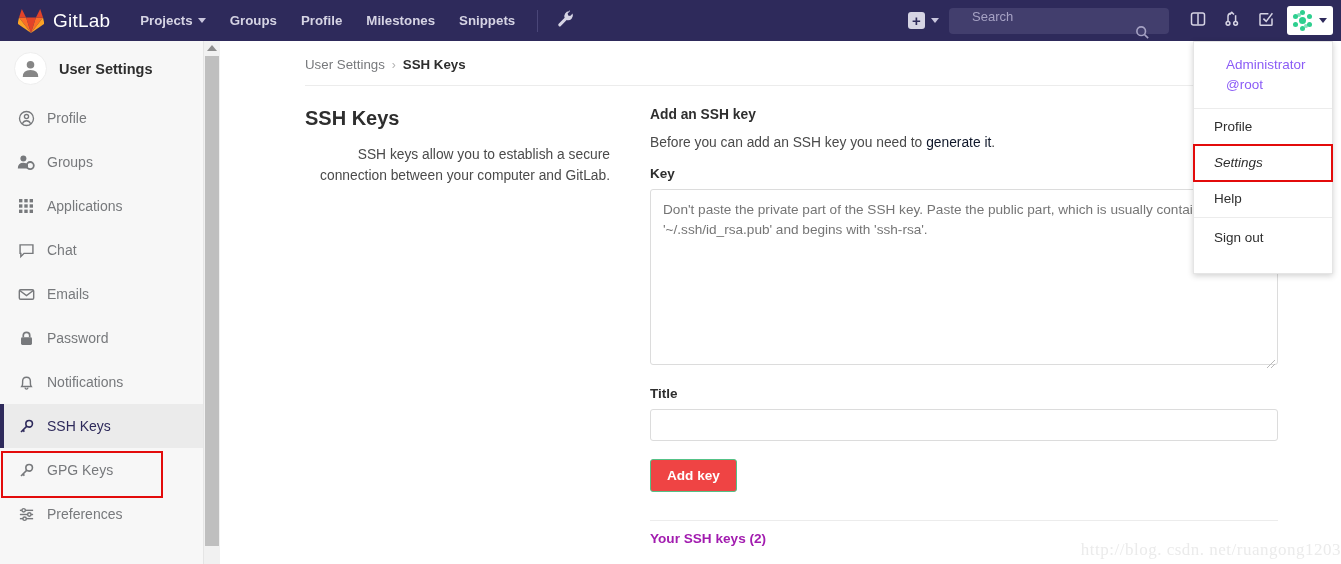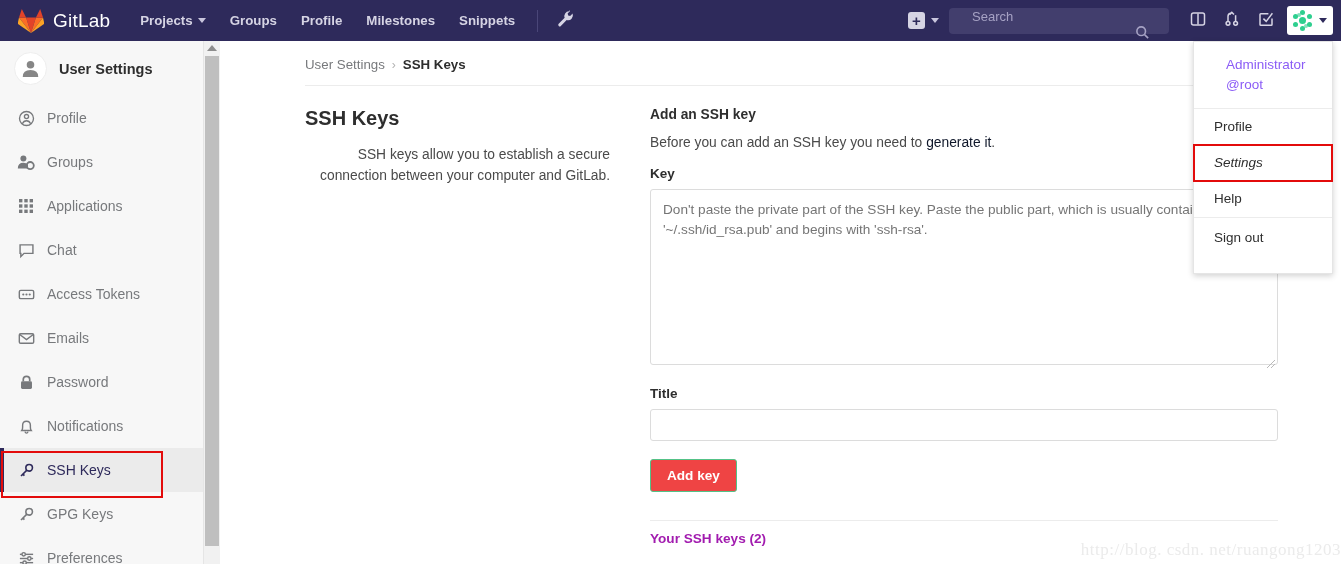--- a/index.html
+++ b/index.html
@@ -429,31 +429,20 @@
 
   <div class="side-item">
     <span class="ico">
       <svg width="17" height="17" viewBox="0 0 18 18" fill="none" stroke="#77797c" stroke-width="1.5">
         <path d="M2.2 3 L15.8 3 L15.8 12 L6.4 12 L3 15.4 L3 12 L2.2 12 Z"></path>
       </svg>
     </span>
     <span>Chat</span>
   </div>
 
-  <div class="side-item">
-    <span class="ico">
-      <svg width="17" height="17" viewBox="0 0 18 18">
-        <rect x="1.4" y="4.6" width="15.2" height="8.8" rx="1.6" fill="none" stroke="#77797c" stroke-width="1.5"></rect>
-        <circle cx="5.6" cy="9" r="1.15" fill="#77797c"></circle>
-        <circle cx="9" cy="9" r="1.15" fill="#77797c"></circle>
-        <circle cx="12.4" cy="9" r="1.15" fill="#77797c"></circle>
-      </svg>
-    </span>
-    <span>Access Tokens</span>
-  </div>
 
   <div class="side-item">
     <span class="ico">
       <svg width="17" height="17" viewBox="0 0 18 18" fill="none" stroke="#77797c" stroke-width="1.5">
         <rect x="1.4" y="4" width="15.2" height="10" rx="1.4"></rect>
         <path d="M1.8 4.8 L9 10.2 L16.2 4.8"></path>
       </svg>
     </span>
     <span>Emails</span>
   </div>

